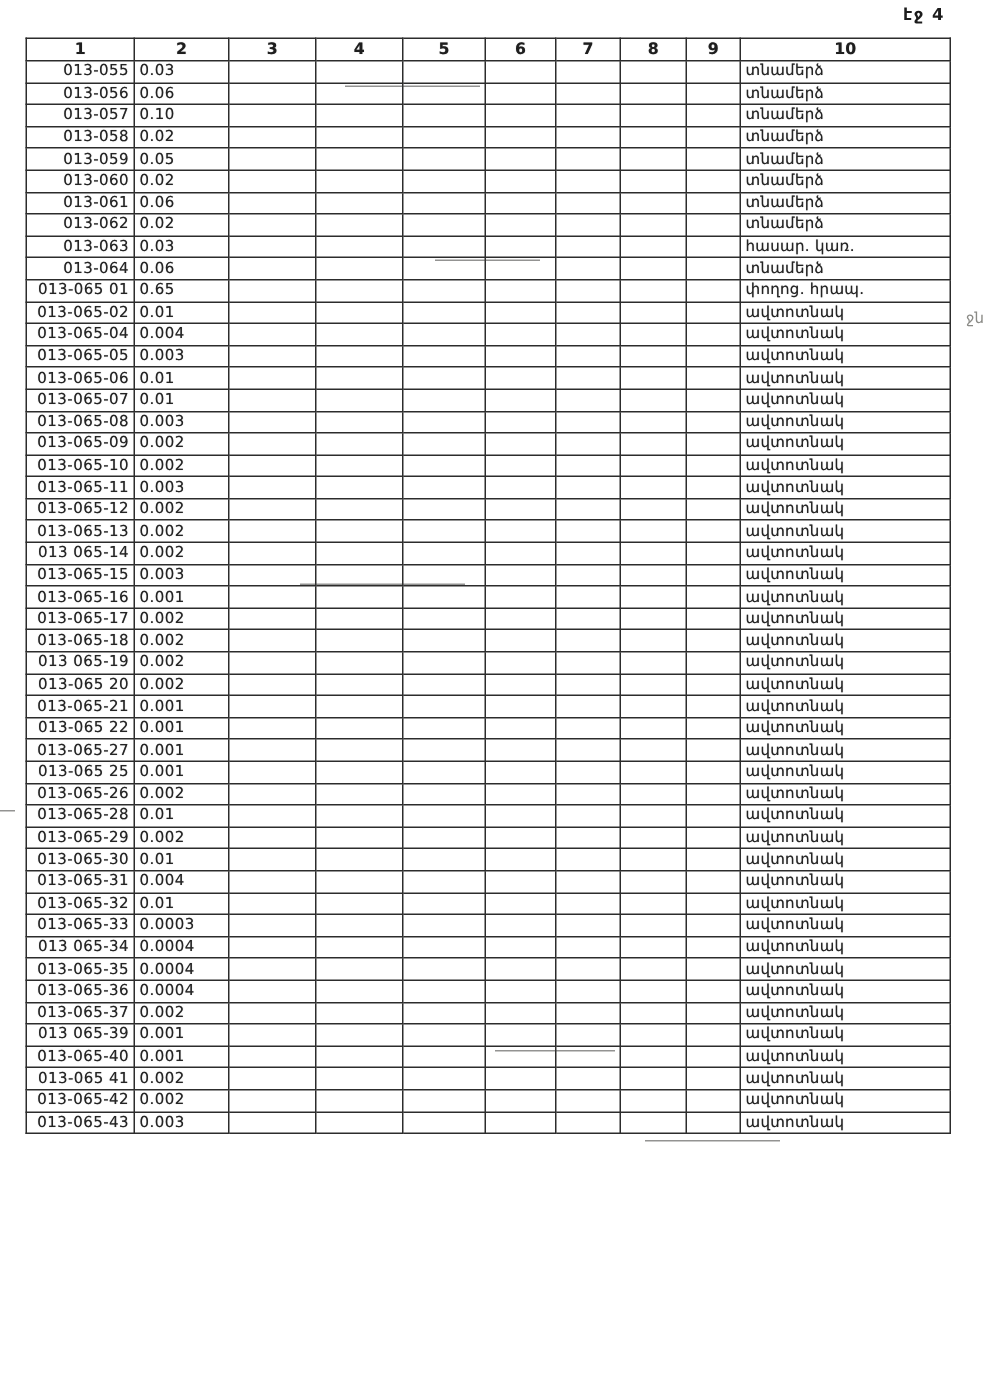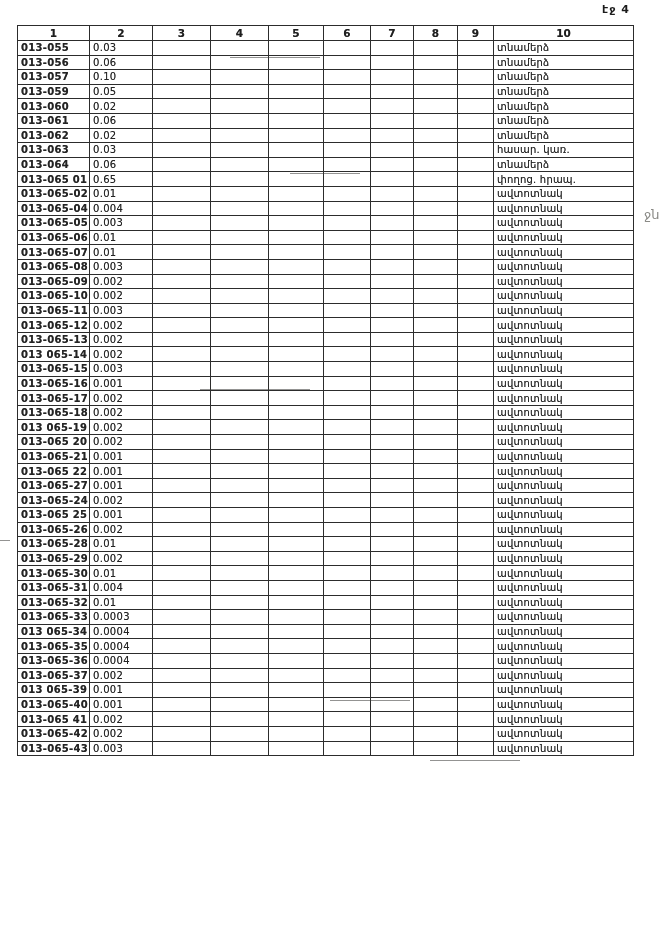--- a/index.html
+++ b/index.html
@@ -17,21 +17,21 @@
   .page-label{
     position:absolute;
     top:3px;left:602px;
     font-size:11px;font-weight:bold;
     color:#1c1c1c;
     letter-spacing:1px;
   }
   .margin-note{
     position:absolute;
     top:207px;left:644px;
-    font-size:13px;
+    font-size:10px;
     color:#8a8a86;
     text-align:center;
   }
   table.doc{
     position:absolute;
     top:25px;left:17px;
     width:616px;
     border-collapse:collapse;
     table-layout:fixed;
   }
@@ -45,21 +45,21 @@
     text-shadow:0 0 0.5px rgba(20,20,20,0.55);
   }
   table.doc th{
     height:14px;
     font-size:10.5px;
     font-weight:bold;
     text-align:center;
     color:#1e1e1e;
   }
   table.doc td{height:13.6px;}
-  td.code{text-align:left;letter-spacing:0.3px;font-weight:bold;}
+  td.code{text-align:right;letter-spacing:0.3px;}
   td.value{text-align:left;letter-spacing:0.3px;}
   td.desc{text-align:left;font-size:9.5px;letter-spacing:0.2px;}
   td.empty{background:transparent;}
   .artifact{
     position:absolute;
     background:#3a3a38;
     opacity:0.55;
     pointer-events:none;
   }
 </style>
@@ -129,20 +129,32 @@
           <td class="empty"></td>
           <td class="empty"></td>
           <td class="empty"></td>
           <td class="empty"></td>
           <td class="empty"></td>
           <td class="empty"></td>
           <td class="empty"></td>
           <td class="desc">տնամերձ</td>
         </tr>
         <tr>
+          <td class="code">013-058</td>
+          <td class="value">0.02</td>
+          <td class="empty"></td>
+          <td class="empty"></td>
+          <td class="empty"></td>
+          <td class="empty"></td>
+          <td class="empty"></td>
+          <td class="empty"></td>
+          <td class="empty"></td>
+          <td class="desc">տնամերձ</td>
+        </tr>
+        <tr>
           <td class="code">013-059</td>
           <td class="value">0.05</td>
           <td class="empty"></td>
           <td class="empty"></td>
           <td class="empty"></td>
           <td class="empty"></td>
           <td class="empty"></td>
           <td class="empty"></td>
           <td class="empty"></td>
           <td class="desc">տնամերձ</td>
@@ -455,32 +467,20 @@
           <td class="empty"></td>
           <td class="empty"></td>
           <td class="empty"></td>
           <td class="empty"></td>
           <td class="empty"></td>
           <td class="desc">ավտոտնակ</td>
         </tr>
         <tr>
           <td class="code">013-065-27</td>
           <td class="value">0.001</td>
-          <td class="empty"></td>
-          <td class="empty"></td>
-          <td class="empty"></td>
-          <td class="empty"></td>
-          <td class="empty"></td>
-          <td class="empty"></td>
-          <td class="empty"></td>
-          <td class="desc">ավտոտնակ</td>
-        </tr>
-        <tr>
-          <td class="code">013-065-24</td>
-          <td class="value">0.002</td>
           <td class="empty"></td>
           <td class="empty"></td>
           <td class="empty"></td>
           <td class="empty"></td>
           <td class="empty"></td>
           <td class="empty"></td>
           <td class="empty"></td>
           <td class="desc">ավտոտնակ</td>
         </tr>
         <tr>

